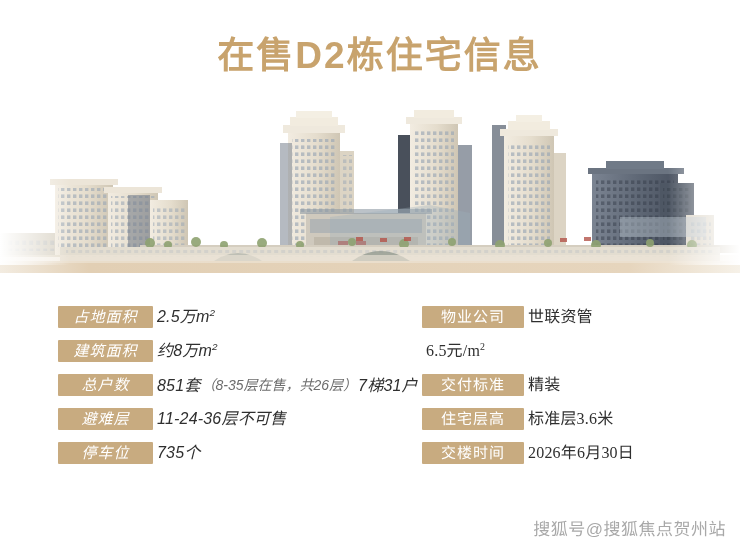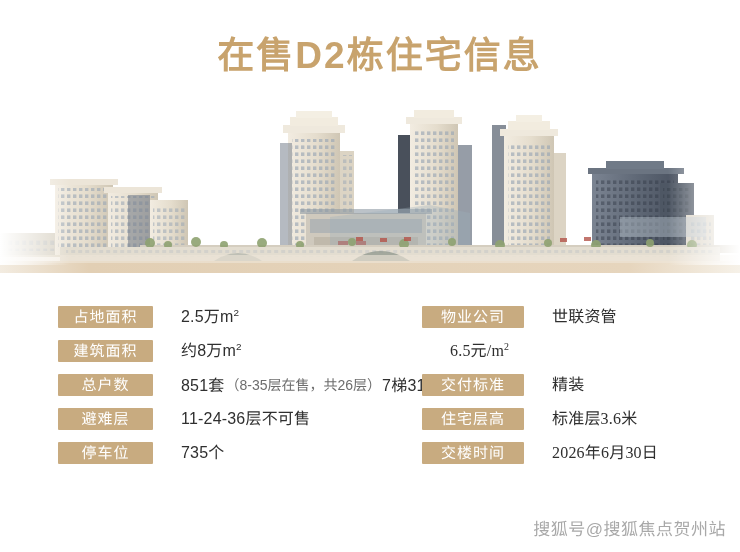--- a/index.html
+++ b/index.html
@@ -36,21 +36,21 @@
   }
   .hero svg{display:block;width:740px;height:185px;}
 
   
   .info{
     position:absolute;
     left:0;top:300px;
     width:740px;height:215px;
   }
   .col{position:absolute;top:0;}
-  .col-left{left:58px;}
+  .col-left{left:58px;font-style:italic;}
   .col-right{left:422px;font-family:Liberation Serif, serif;}
 
   .row{
     position:relative;
     height:34px;
     display:flex;
     align-items:center;
   }
   .chip{
     background:#c8ab80;
@@ -63,21 +63,21 @@
     height:22px;
     border-radius:1px;
     flex:0 0 auto;
     white-space:nowrap;
     box-sizing:border-box;
   }
   .col-left .chip{width:95px;}
   .col-right .chip{width:102px;}
 
   .value{
-    margin-left:28px;
+    margin-left:4px;
     font-size:16px;
     color:#2f2f2f;
     white-space:nowrap;
     line-height:20px;
     letter-spacing:0.2px;
   }
   .value .note{
     font-size:14px;
     color:#6d6d6d;
     letter-spacing:0;

